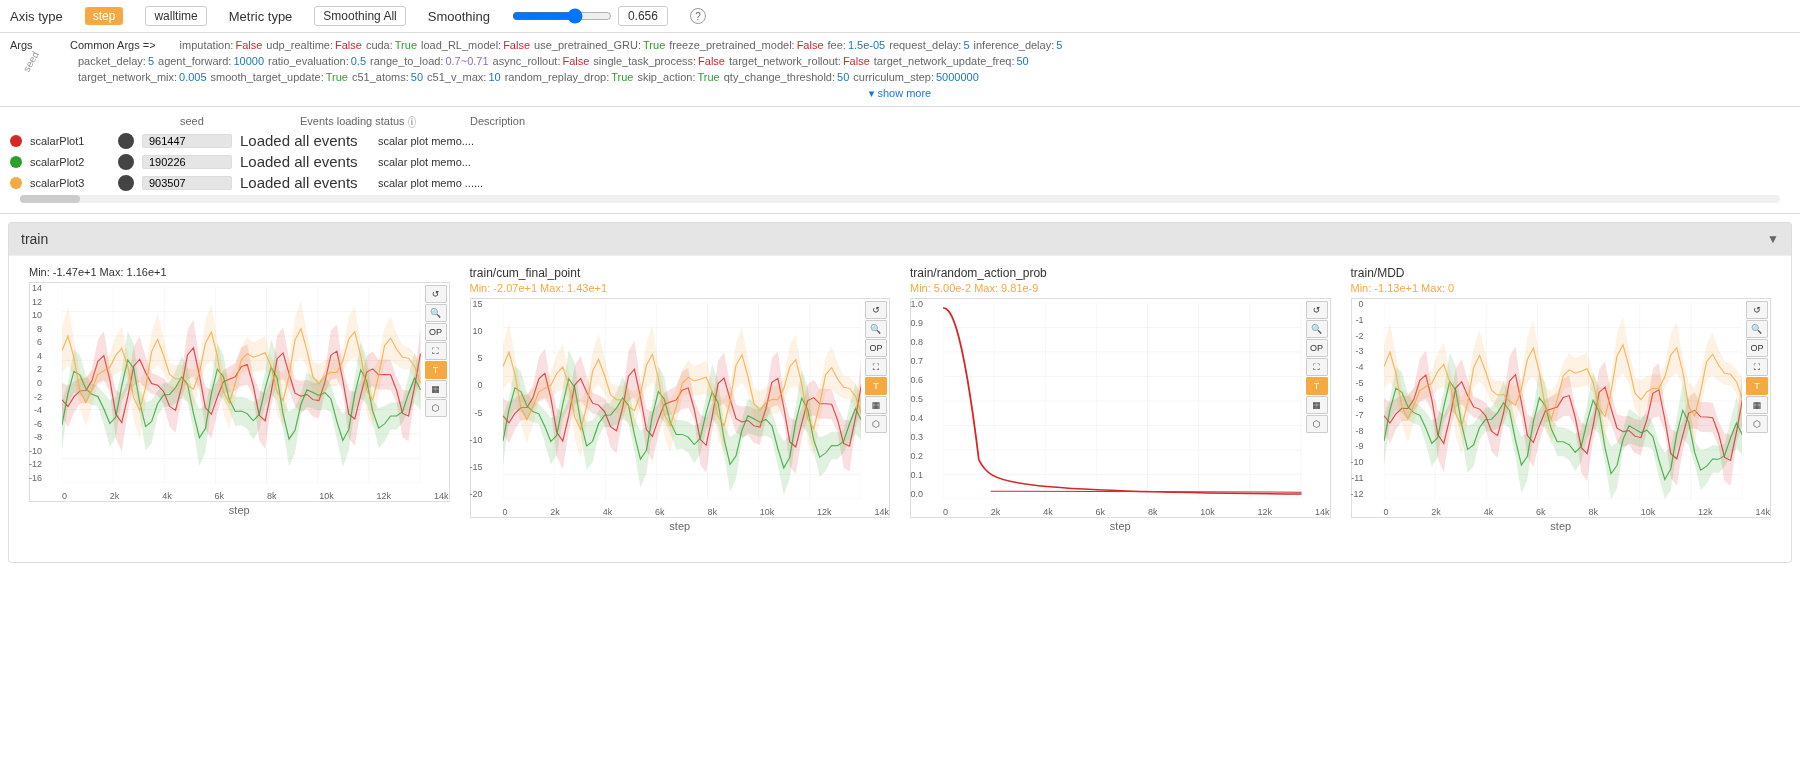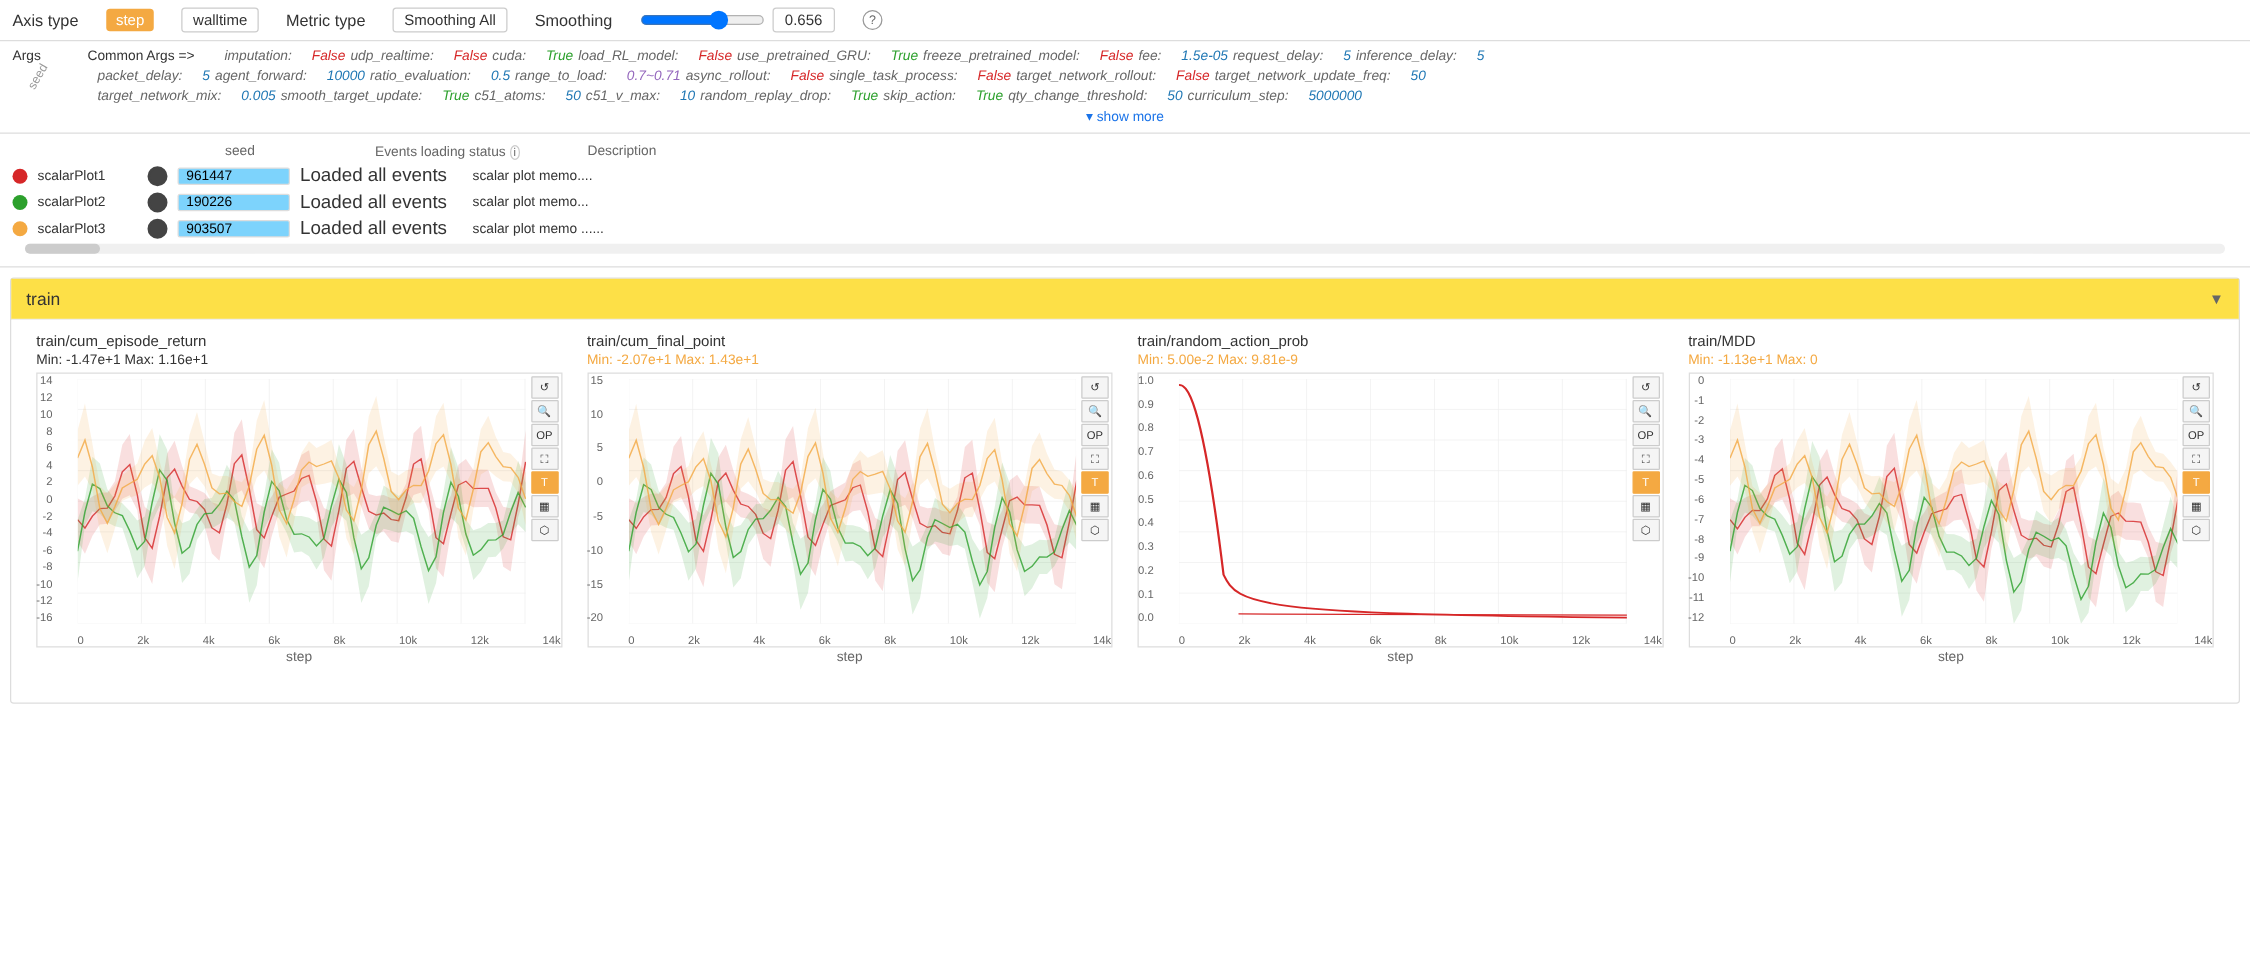--- a/index.html
+++ b/index.html
@@ -45,21 +45,21 @@
     }
     .args-label {
       font-size: 11px; color: #333; min-width: 60px; font-weight: normal;
     }
     .common-args-label {
       font-size: 11px; color: #333; margin-right: 24px; white-space: nowrap;
     }
     .args-params {
       display: flex; flex-wrap: wrap; gap: 4px; flex: 1;
     }
-    .param-item { display: flex; gap: 16px; font-style: italic; }
+    .param-item { display: flex; gap: 2px; }
     .param-name { color: #666; }
     .param-value-false { color: #d62728; }
     .param-value-true { color: #2ca02c; }
     .param-value-num { color: #1f77b4; text-align: right; }
     .param-value-str { color: #9467bd; }
     .show-more { color: #1a73e8; cursor: pointer; font-size: 11px; text-align: center; padding: 2px; }
 
     
     .runs-section {
       padding: 8px 10px;
@@ -71,41 +71,41 @@
     .run-color-dot {
       width: 12px; height: 12px; border-radius: 50%; flex-shrink: 0;
     }
     .run-name { min-width: 80px; font-size: 11px; }
     .run-circle-btn {
       width: 16px; height: 16px; border-radius: 50%; border: 2px solid #999;
       background: #888; cursor: pointer; flex-shrink: 0;
     }
     .run-circle-btn.dark { background: #444; border-color: #444; }
     .run-seed-input {
-      border: 1px solid #ddd; background: #7dd3fc; padding: 0 6px;
+      border: 1px solid #ddd; background: #e5e5e5; padding: 0 6px;
       font-size: 11px; width: 90px; border-radius: 2px;
     }
     .run-status { min-width: 130px; font-size: 15px; color: #333; }
     .run-desc { font-size: 11px; color: #333; }
 
     .scrollbar-placeholder {
       height: 8px; background: #f0f0f0; margin: 2px 10px;
       border-radius: 4px; position: relative;
     }
     .scrollbar-thumb {
       width: 60px; height: 8px; background: #ccc; border-radius: 4px; position: absolute; left: 0;
     }
 
     
     .train-section {
       border: 1px solid #ddd; margin: 8px; border-radius: 3px;
     }
     .train-header {
       display: flex; align-items: center; justify-content: space-between;
-      padding: 8px 12px; background: #fde047; cursor: pointer;
+      padding: 8px 12px; background: #e5e5e5; cursor: pointer;
       border-bottom: 1px solid #eee;
     }
     .train-header-title { font-size: 14px; color: #333; }
     .chevron { font-size: 12px; color: #666; }
 
     
     .charts-grid {
       display: grid; grid-template-columns: repeat(4, 1fr);
       gap: 0; padding: 10px;
     }
@@ -323,21 +323,20 @@
   </div>
 </div>
 
 <div class="train-section">
   <div class="train-header">
     <span class="train-header-title">train</span>
     <span class="chevron">▼</span>
   </div>
   <div class="charts-grid" id="charts-grid">
       <div class="chart-container">
-        <div class="chart-title">train/cum_episode_return</div>
         <div class="chart-minmax default">Min: -1.47e+1  Max: 1.16e+1</div>
         <div class="chart-area">
           <div class="y-axis-labels">
             <span>14</span>
             <span>12</span>
             <span>10</span>
             <span>8</span>
             <span>6</span>
             <span>4</span>
             <span>2</span>

